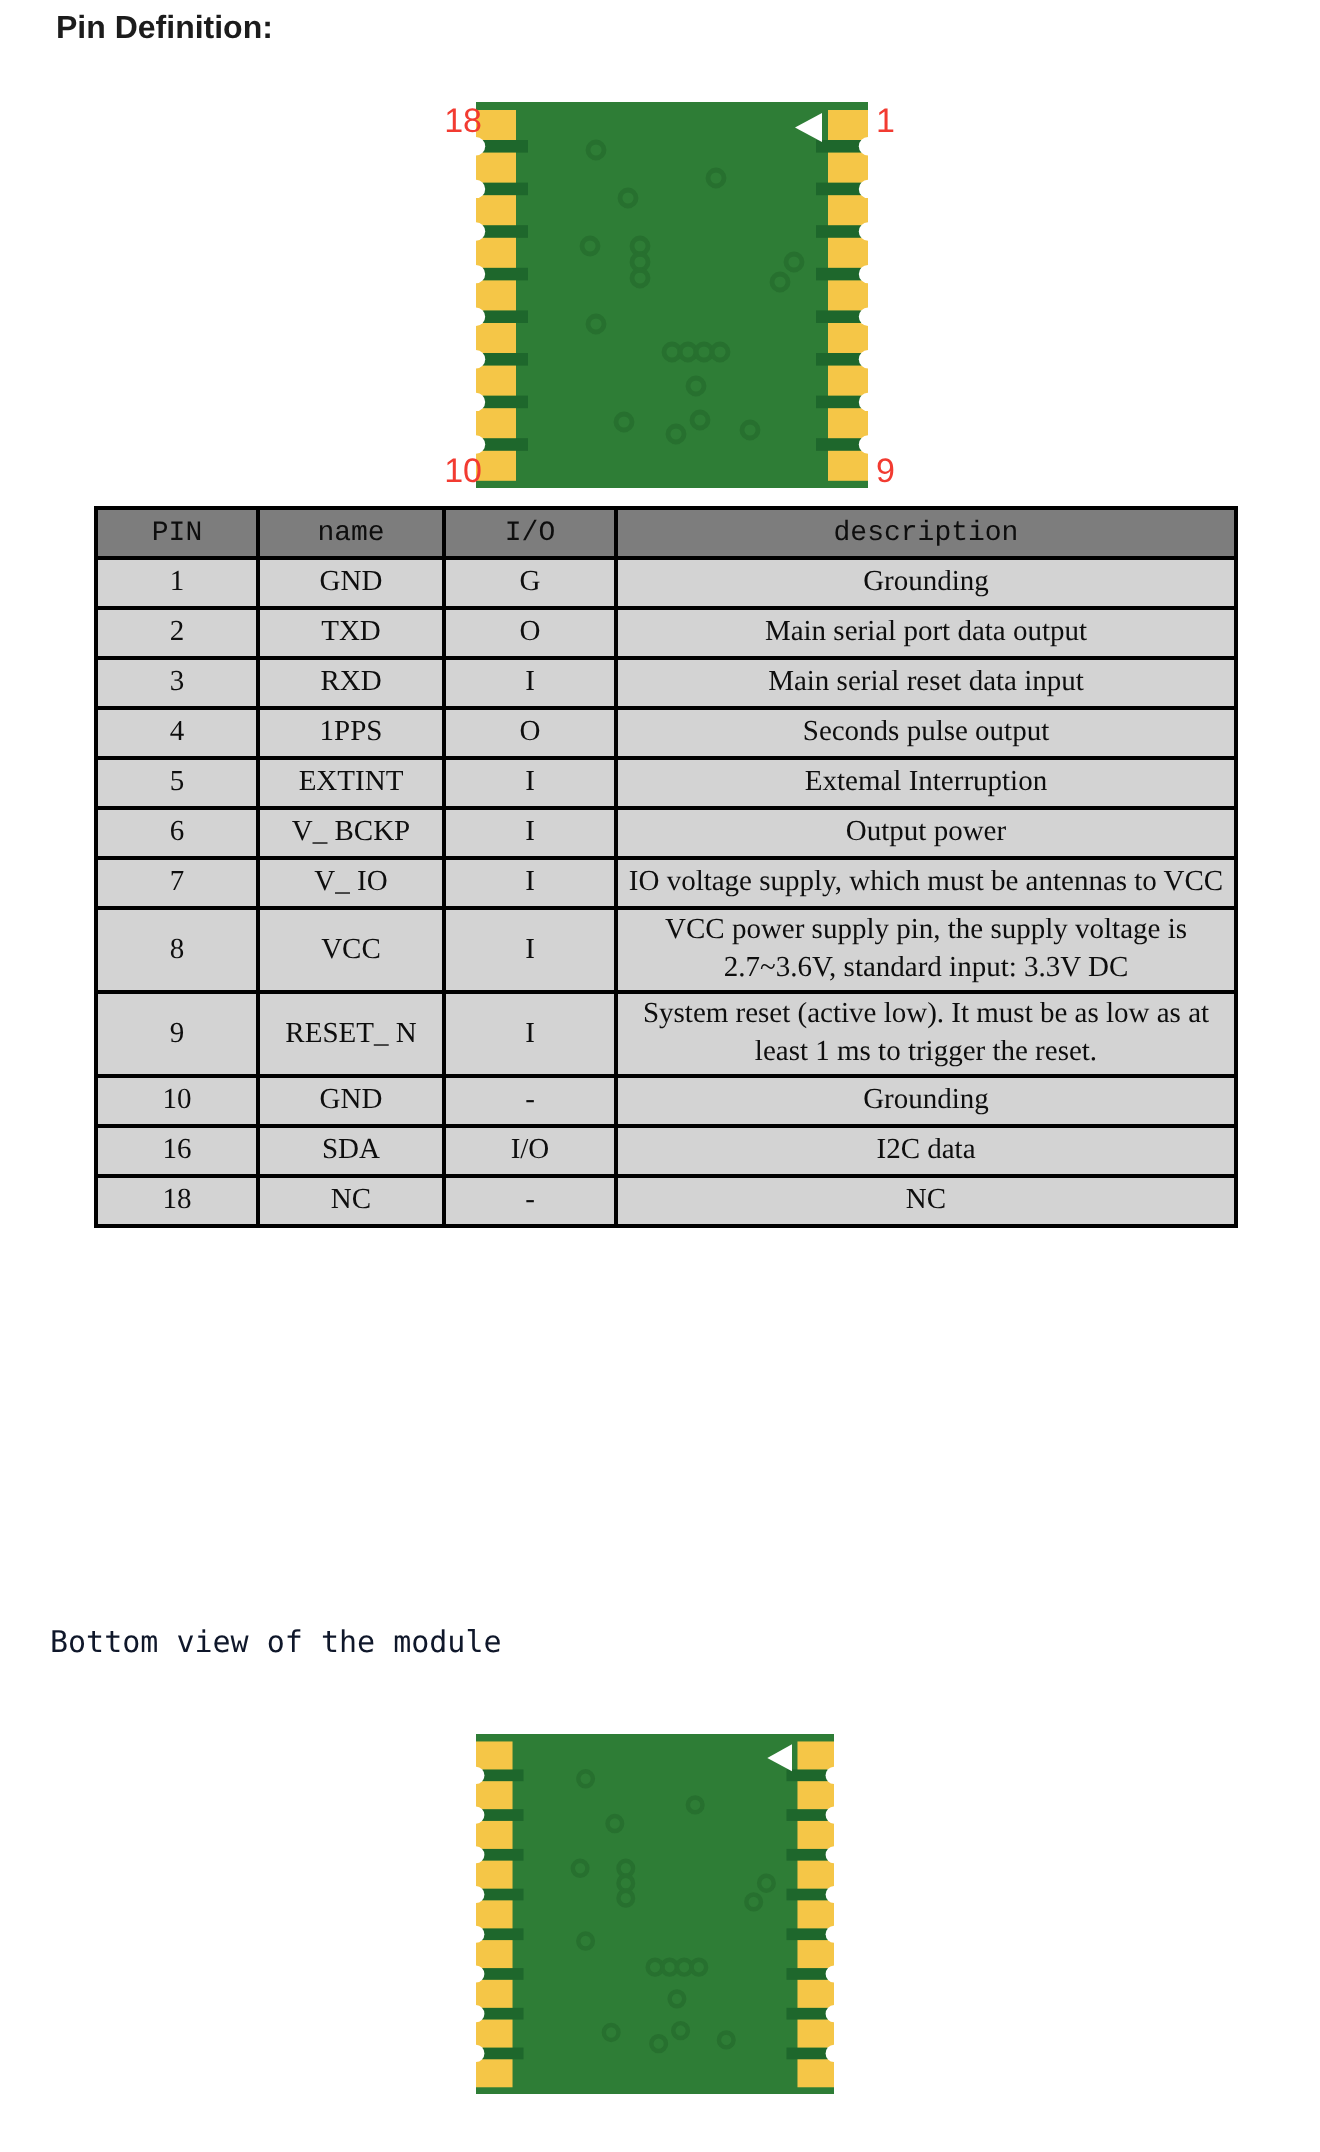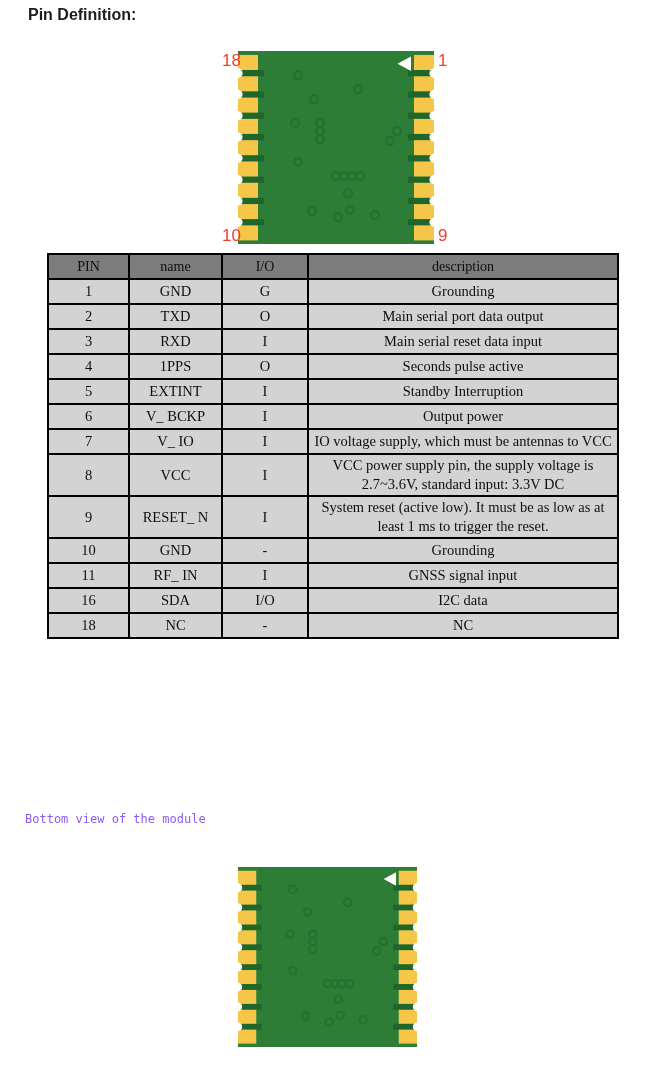--- a/index.html
+++ b/index.html
@@ -36,36 +36,36 @@
   svg .notch{fill:#ffffff;}
   svg .via{fill:none;stroke:#27702f;stroke-width:2.4;}
   svg .tri{fill:#ffffff;}
   
   .pin-table{
     position:absolute;left:47px;top:253px;
     width:570px;border-collapse:collapse;table-layout:fixed;
   }
   .pin-table th{
     background:var(--table-header-bg,#7d7d7d);
-    font-family:Liberation Serif, serif;
+    font-family:Liberation Mono, monospace;
     font-size:14px;font-weight:400;color:#0e0e0e;
     border:2px solid #000;height:21px;padding:1px 2px;
   }
   .pin-table td{
     background:var(--table-cell-bg,#d3d3d3);
     font-family:"Liberation Serif",serif;
     font-size:14.5px;color:#0e0e0e;
     text-align:center;vertical-align:middle;
     border:2px solid #000;height:21px;padding:1px 5px;
     line-height:19px;
   }
   .bottom-caption{
     position:absolute;left:25px;top:812px;margin:0;
     font-family:"DejaVu Sans Mono","Liberation Mono",monospace;
-    font-size:12px;color:#8b5cf6;
+    font-size:15px;color:#0f172a;
   }
 </style>
 </head>
 <body>
 
 <div class="page">
 
   <h1 class="title">Pin Definition:</h1>
 
   <figure class="module-figure top-figure">
@@ -183,27 +183,27 @@
         <tr>
           <td>3</td>
           <td>RXD</td>
           <td>I</td>
           <td>Main serial reset data input</td>
         </tr>
         <tr>
           <td>4</td>
           <td>1PPS</td>
           <td>O</td>
-          <td>Seconds pulse active</td>
+          <td>Seconds pulse output</td>
         </tr>
         <tr>
           <td>5</td>
           <td>EXTINT</td>
           <td>I</td>
-          <td>Standby Interruption</td>
+          <td>Extemal Interruption</td>
         </tr>
         <tr>
           <td>6</td>
           <td>V_ BCKP</td>
           <td>I</td>
           <td>Output power</td>
         </tr>
         <tr>
           <td>7</td>
           <td>V_ IO</td>
@@ -220,26 +220,20 @@
           <td>9</td>
           <td>RESET_ N</td>
           <td>I</td>
           <td>System reset (active low). It must be as low as at least 1 ms to trigger the reset.</td>
         </tr>
         <tr>
           <td>10</td>
           <td>GND</td>
           <td>-</td>
           <td>Grounding</td>
-        </tr>
-        <tr>
-          <td>11</td>
-          <td>RF_ IN</td>
-          <td>I</td>
-          <td>GNSS signal input</td>
         </tr>
         <tr>
           <td>16</td>
           <td>SDA</td>
           <td>I/O</td>
           <td>I2C data</td>
         </tr>
         <tr>
           <td>18</td>
           <td>NC</td>

